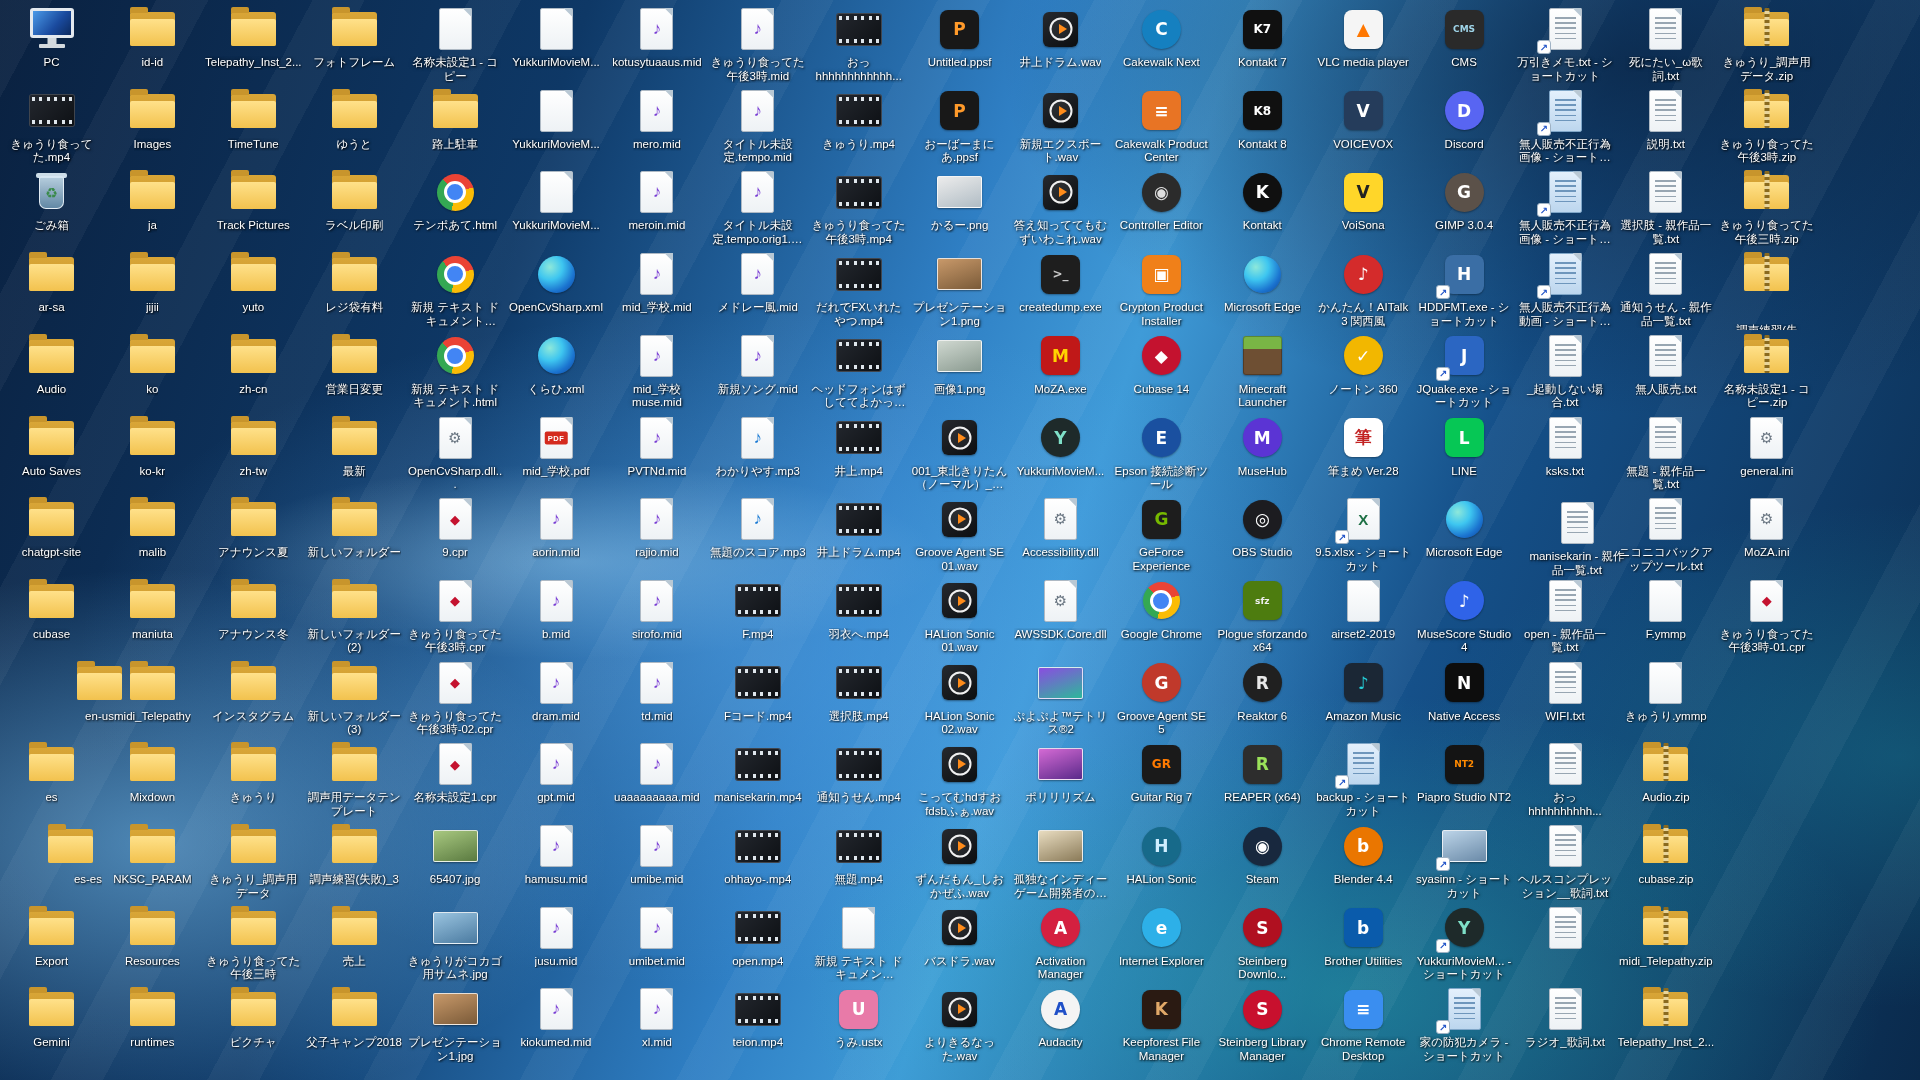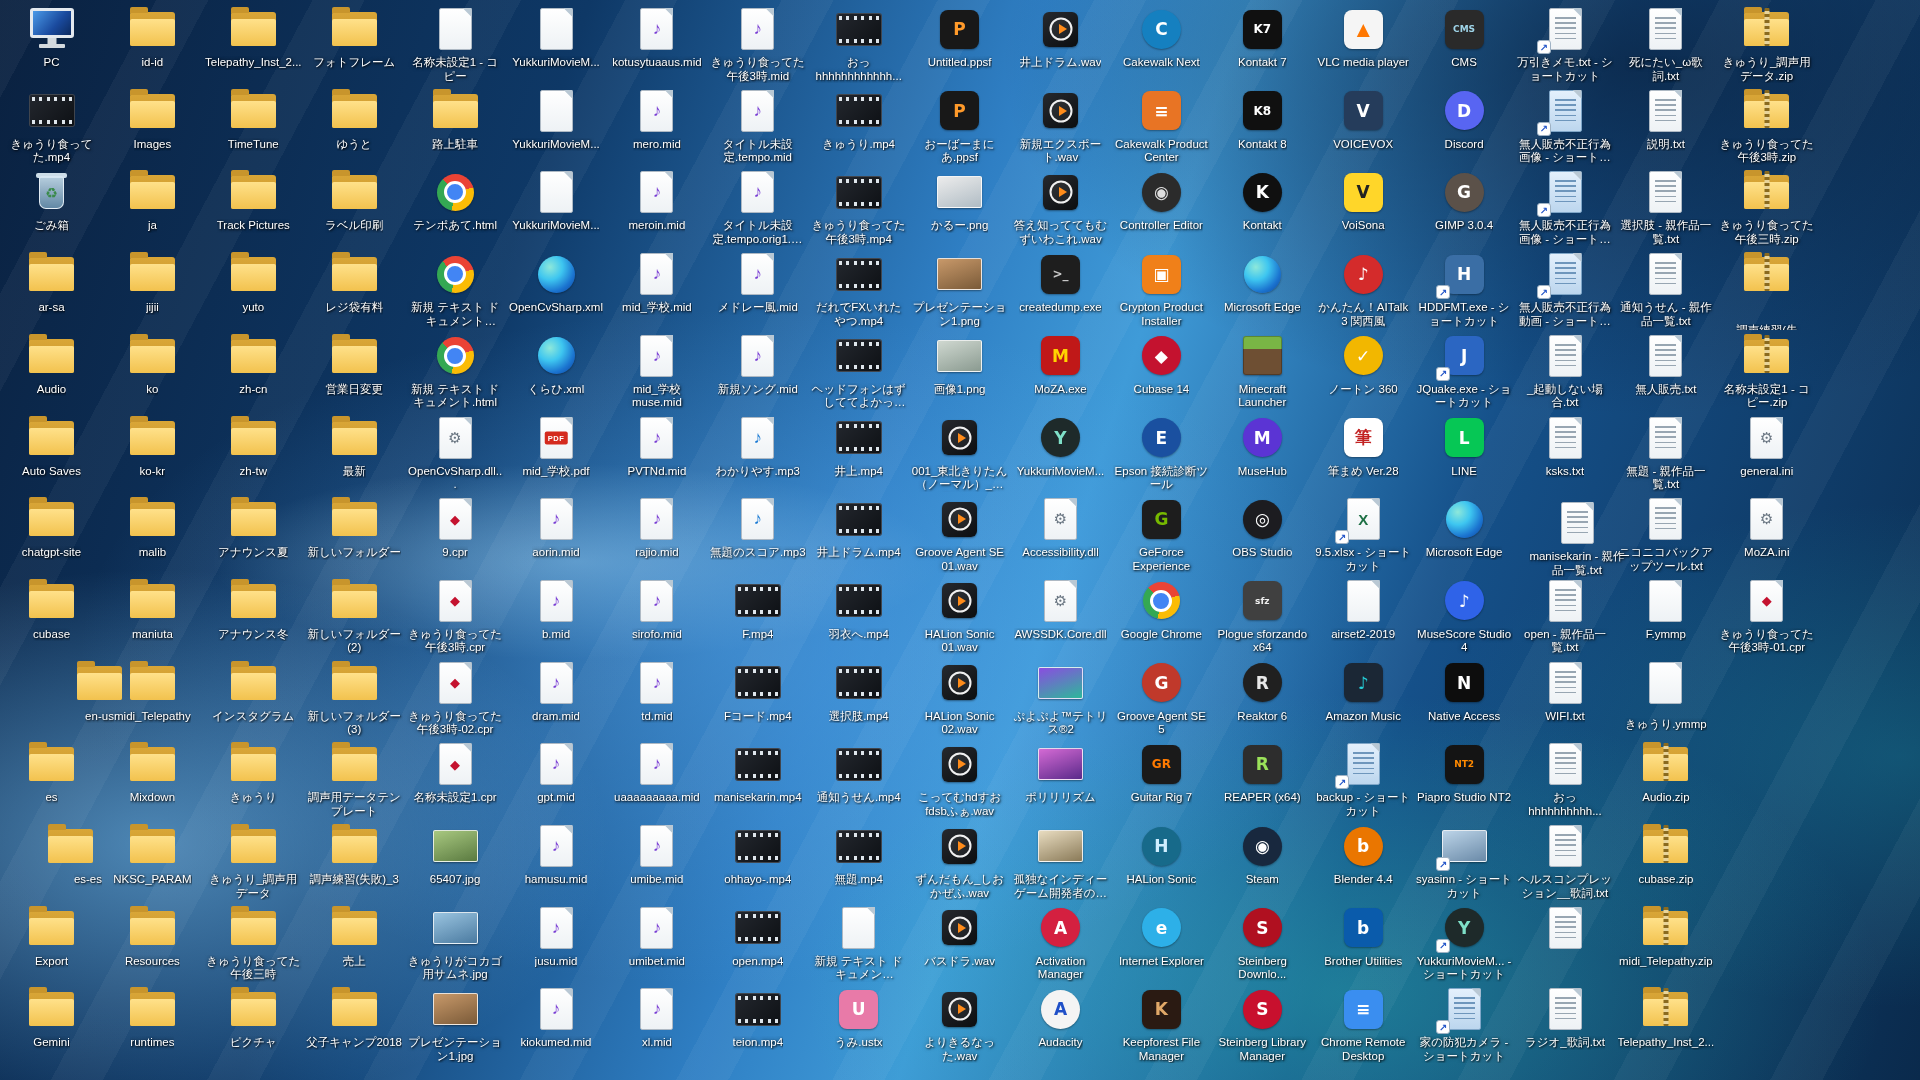--- a/index.html
+++ b/index.html
@@ -1132,21 +1132,21 @@
       <div class="label">MuseHub</div>
     </div>
     <div class="cell" style="left: 1211.8px; top: 495.2px;">
       <div class="icbox">
         <div class="icapp circle" style="background: rgb(28, 28, 32); color: rgb(255, 255, 255); font-size: 17px;">◎</div>
       </div>
       <div class="label">OBS Studio</div>
     </div>
     <div class="cell" style="left: 1211.8px; top: 576.9px;">
       <div class="icbox">
-        <div class="icapp" style="background: #404040; color: rgb(238, 238, 238); font-size: 9px;">sfz</div>
+        <div class="icapp" style="background: #4d7c0f; color: rgb(238, 238, 238); font-size: 9px;">sfz</div>
       </div>
       <div class="label">Plogue sforzando x64</div>
     </div>
     <div class="cell" style="left: 1211.8px; top: 658.6px;">
       <div class="icbox">
         <div class="icapp circle" style="background: rgb(32, 32, 32); color: rgb(232, 232, 232); font-size: 17px;">R</div>
       </div>
       <div class="label">Reaktor 6</div>
     </div>
     <div class="cell" style="left: 1211.8px; top: 740.3px;">
@@ -1461,21 +1461,21 @@
         <div class="icp tl"></div>
       </div>
       <div class="label">ニコニコバックアップツール.txt</div>
     </div>
     <div class="cell" style="left: 1615.4px; top: 576.9px;">
       <div class="icbox">
         <div class="icp"></div>
       </div>
       <div class="label">F.ymmp</div>
     </div>
-    <div class="cell" style="left: 1615.4px; top: 658.6px; gap: 8px;">
+    <div class="cell" style="left: 1615.4px; top: 658.6px;">
       <div class="icbox">
         <div class="icp"></div>
       </div>
       <div class="label">きゅうり.ymmp</div>
     </div>
     <div class="cell" style="left: 1615.4px; top: 740.3px;">
       <div class="icbox">
         <div class="icf">
           <div class="zipline"></div>
         </div>

